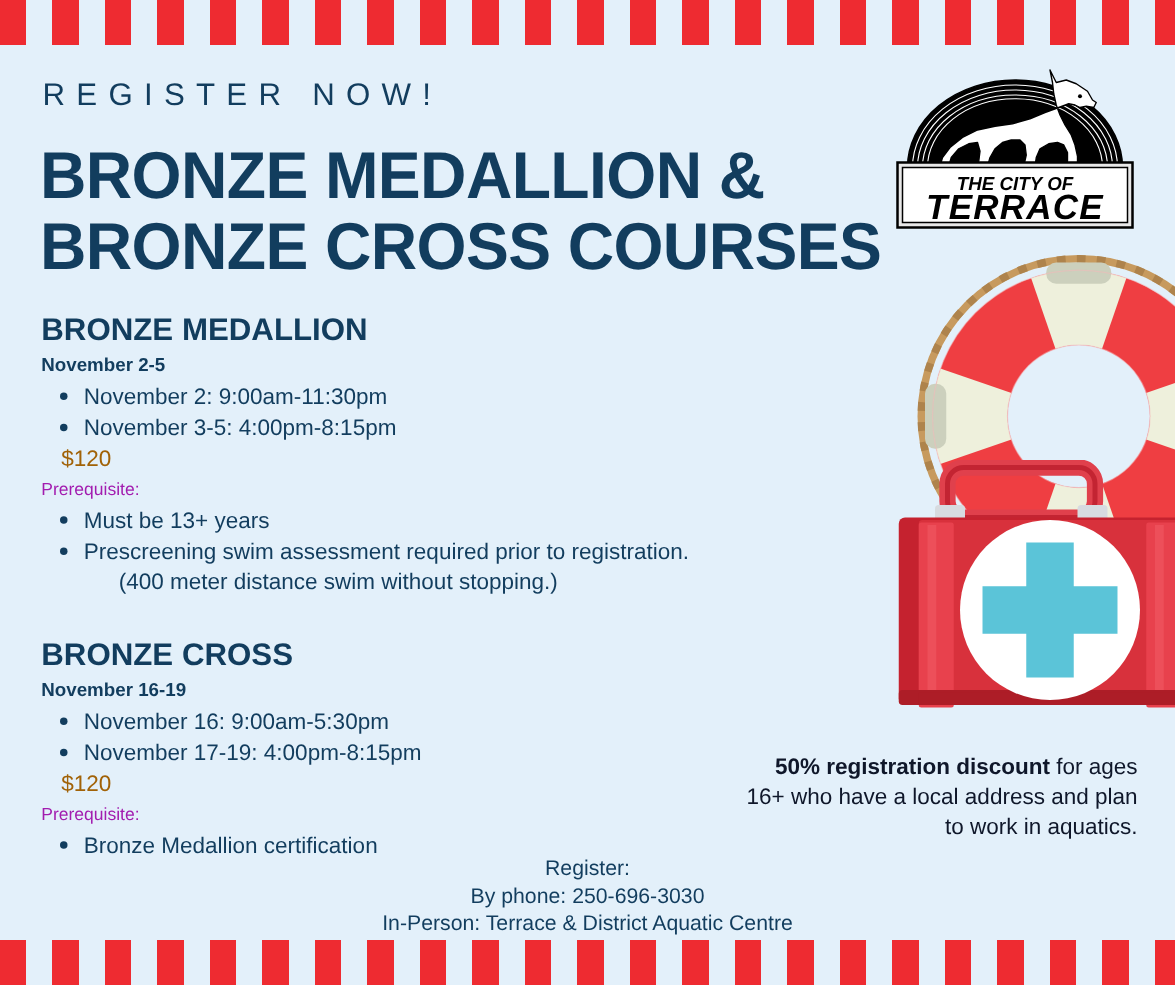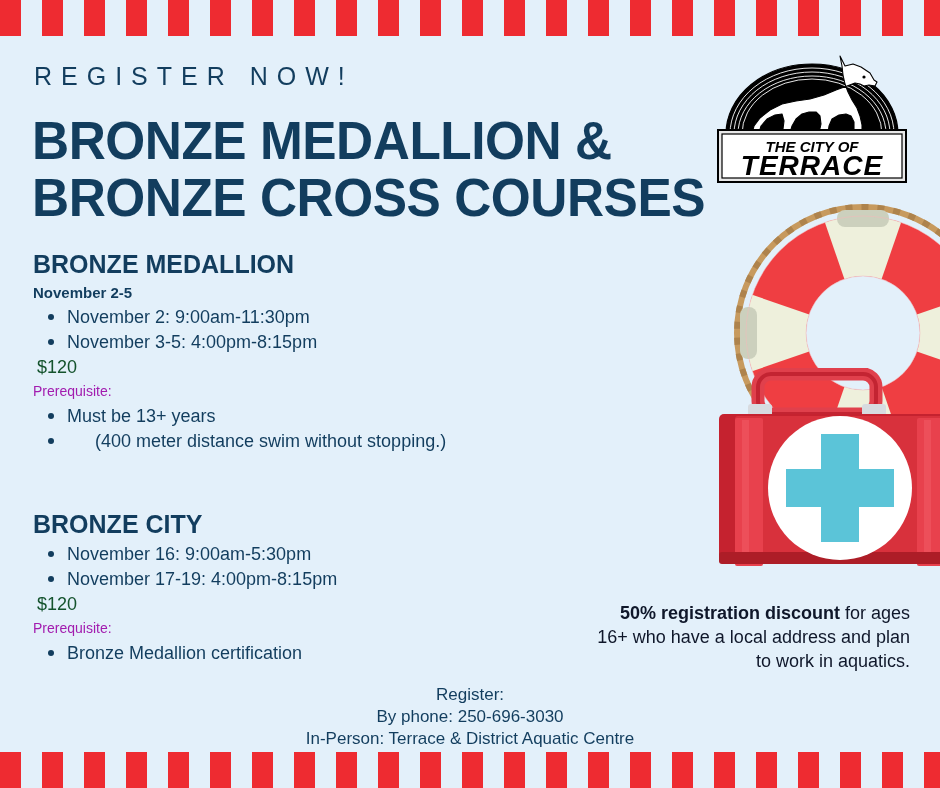--- a/index.html
+++ b/index.html
@@ -59,21 +59,21 @@
     margin:0 0 0 0;padding:0 0 0 34px;list-style:none;
   }
   ul.bullets li{
     position:relative;font-size:18px;line-height:24px;
     color:#123d5e;margin:0 0 1px 0;font-weight:normal;
   }
   ul.bullets li:before{
     content:"";position:absolute;left:-19px;top:9px;
     width:6px;height:6px;border-radius:50%;background:#123d5e;
   }
-  .price{font-size:18px;line-height:24px;color:#14532d;margin:1px 0 0 4px;}
+  .price{font-size:18px;line-height:24px;color:#a16207;margin:1px 0 0 16px;}
   .prereq{font-size:14px;line-height:24px;color:#a21caf;margin:0 0 1px 0;}
   .sub{display:block;margin-left:28px;}
 
   
   .discount{
     position:absolute;right:30px;top:601px;width:320px;
     text-align:right;font-size:18px;line-height:24px;color:#0f172a;
   }
   .discount b{font-weight:bold;}
 
@@ -209,27 +209,29 @@
     <div class="sec-dates">November 2-5</div>
     <ul class="bullets">
       <li>November 2: 9:00am-11:30pm</li>
       <li>November 3-5: 4:00pm-8:15pm</li>
     </ul>
     <div class="price">$120</div>
     <div class="prereq">Prerequisite:</div>
     <ul class="bullets">
       <li>Must be 13+ years</li>
       <li>
+        <span>Prescreening swim assessment required prior to registration.</span>
         <span class="sub">(400 meter distance swim without stopping.)</span>
       </li>
     </ul>
   </div>
 
   <div class="section sec-cross">
-    <div class="sec-head">BRONZE CITY</div>
+    <div class="sec-head">BRONZE CROSS</div>
+    <div class="sec-dates">November 16-19</div>
     <ul class="bullets">
       <li>November 16: 9:00am-5:30pm</li>
       <li>November 17-19: 4:00pm-8:15pm</li>
     </ul>
     <div class="price">$120</div>
     <div class="prereq">Prerequisite:</div>
     <ul class="bullets">
       <li>Bronze Medallion certification</li>
     </ul>
   </div>

